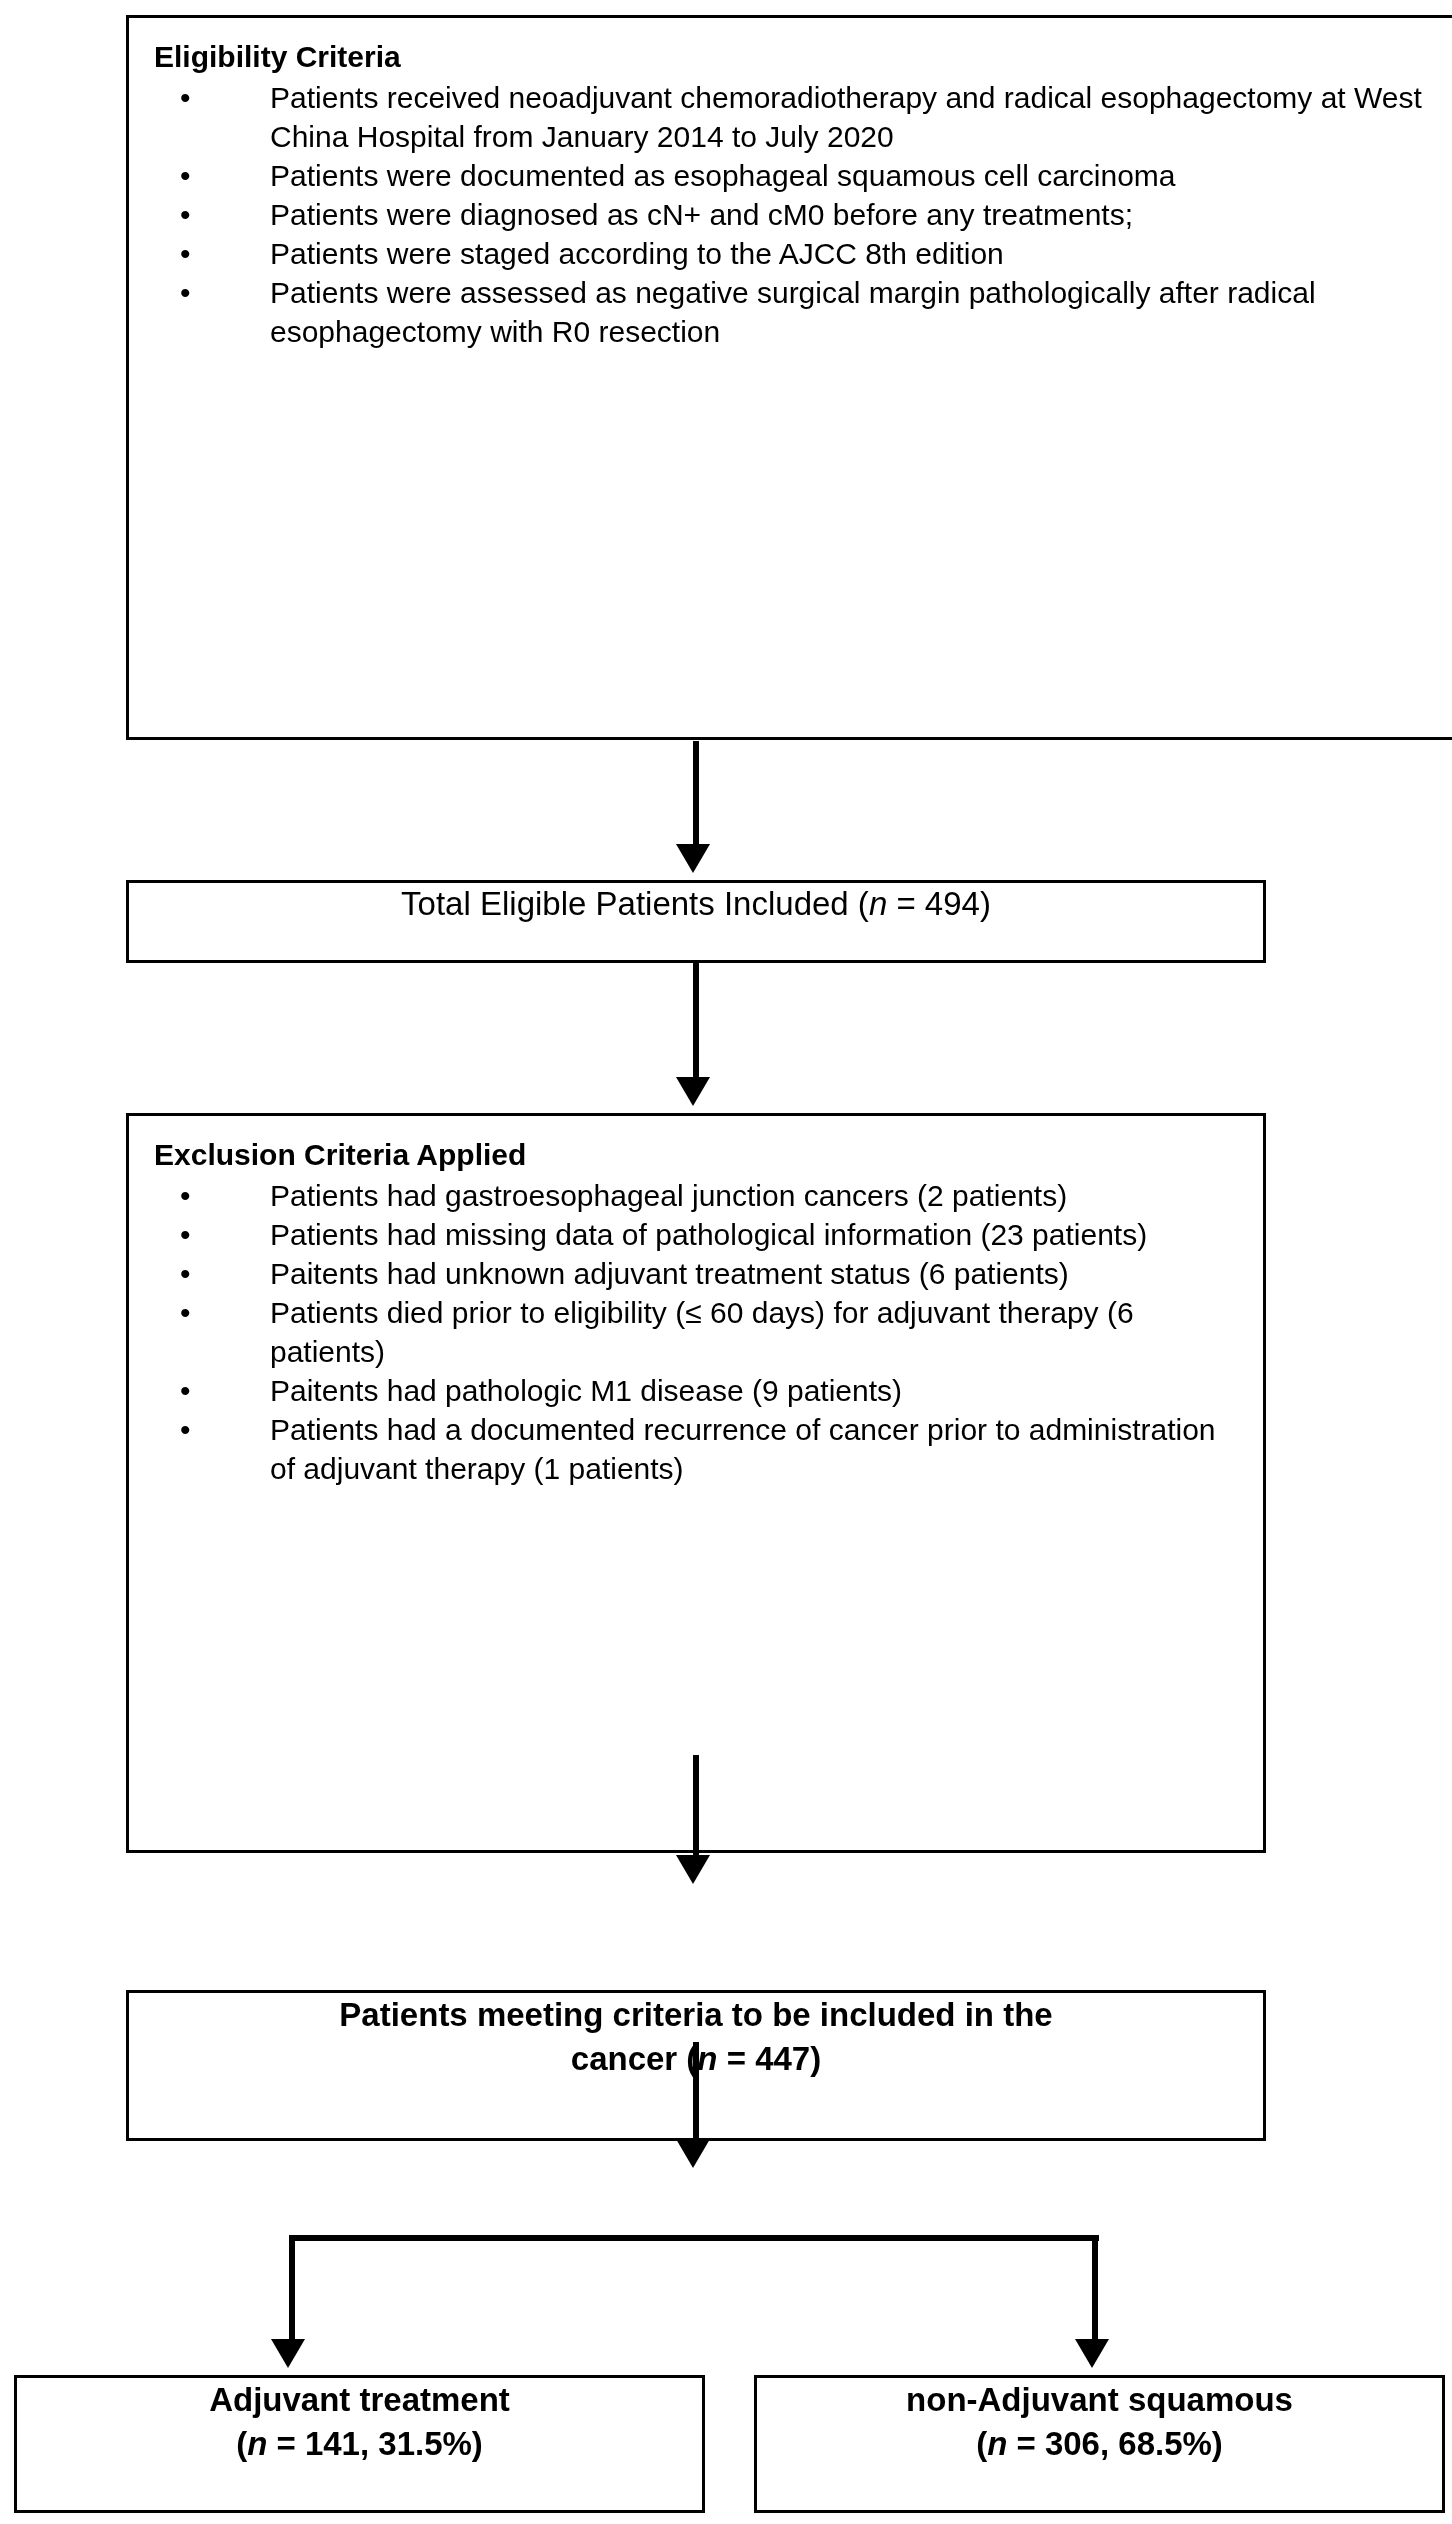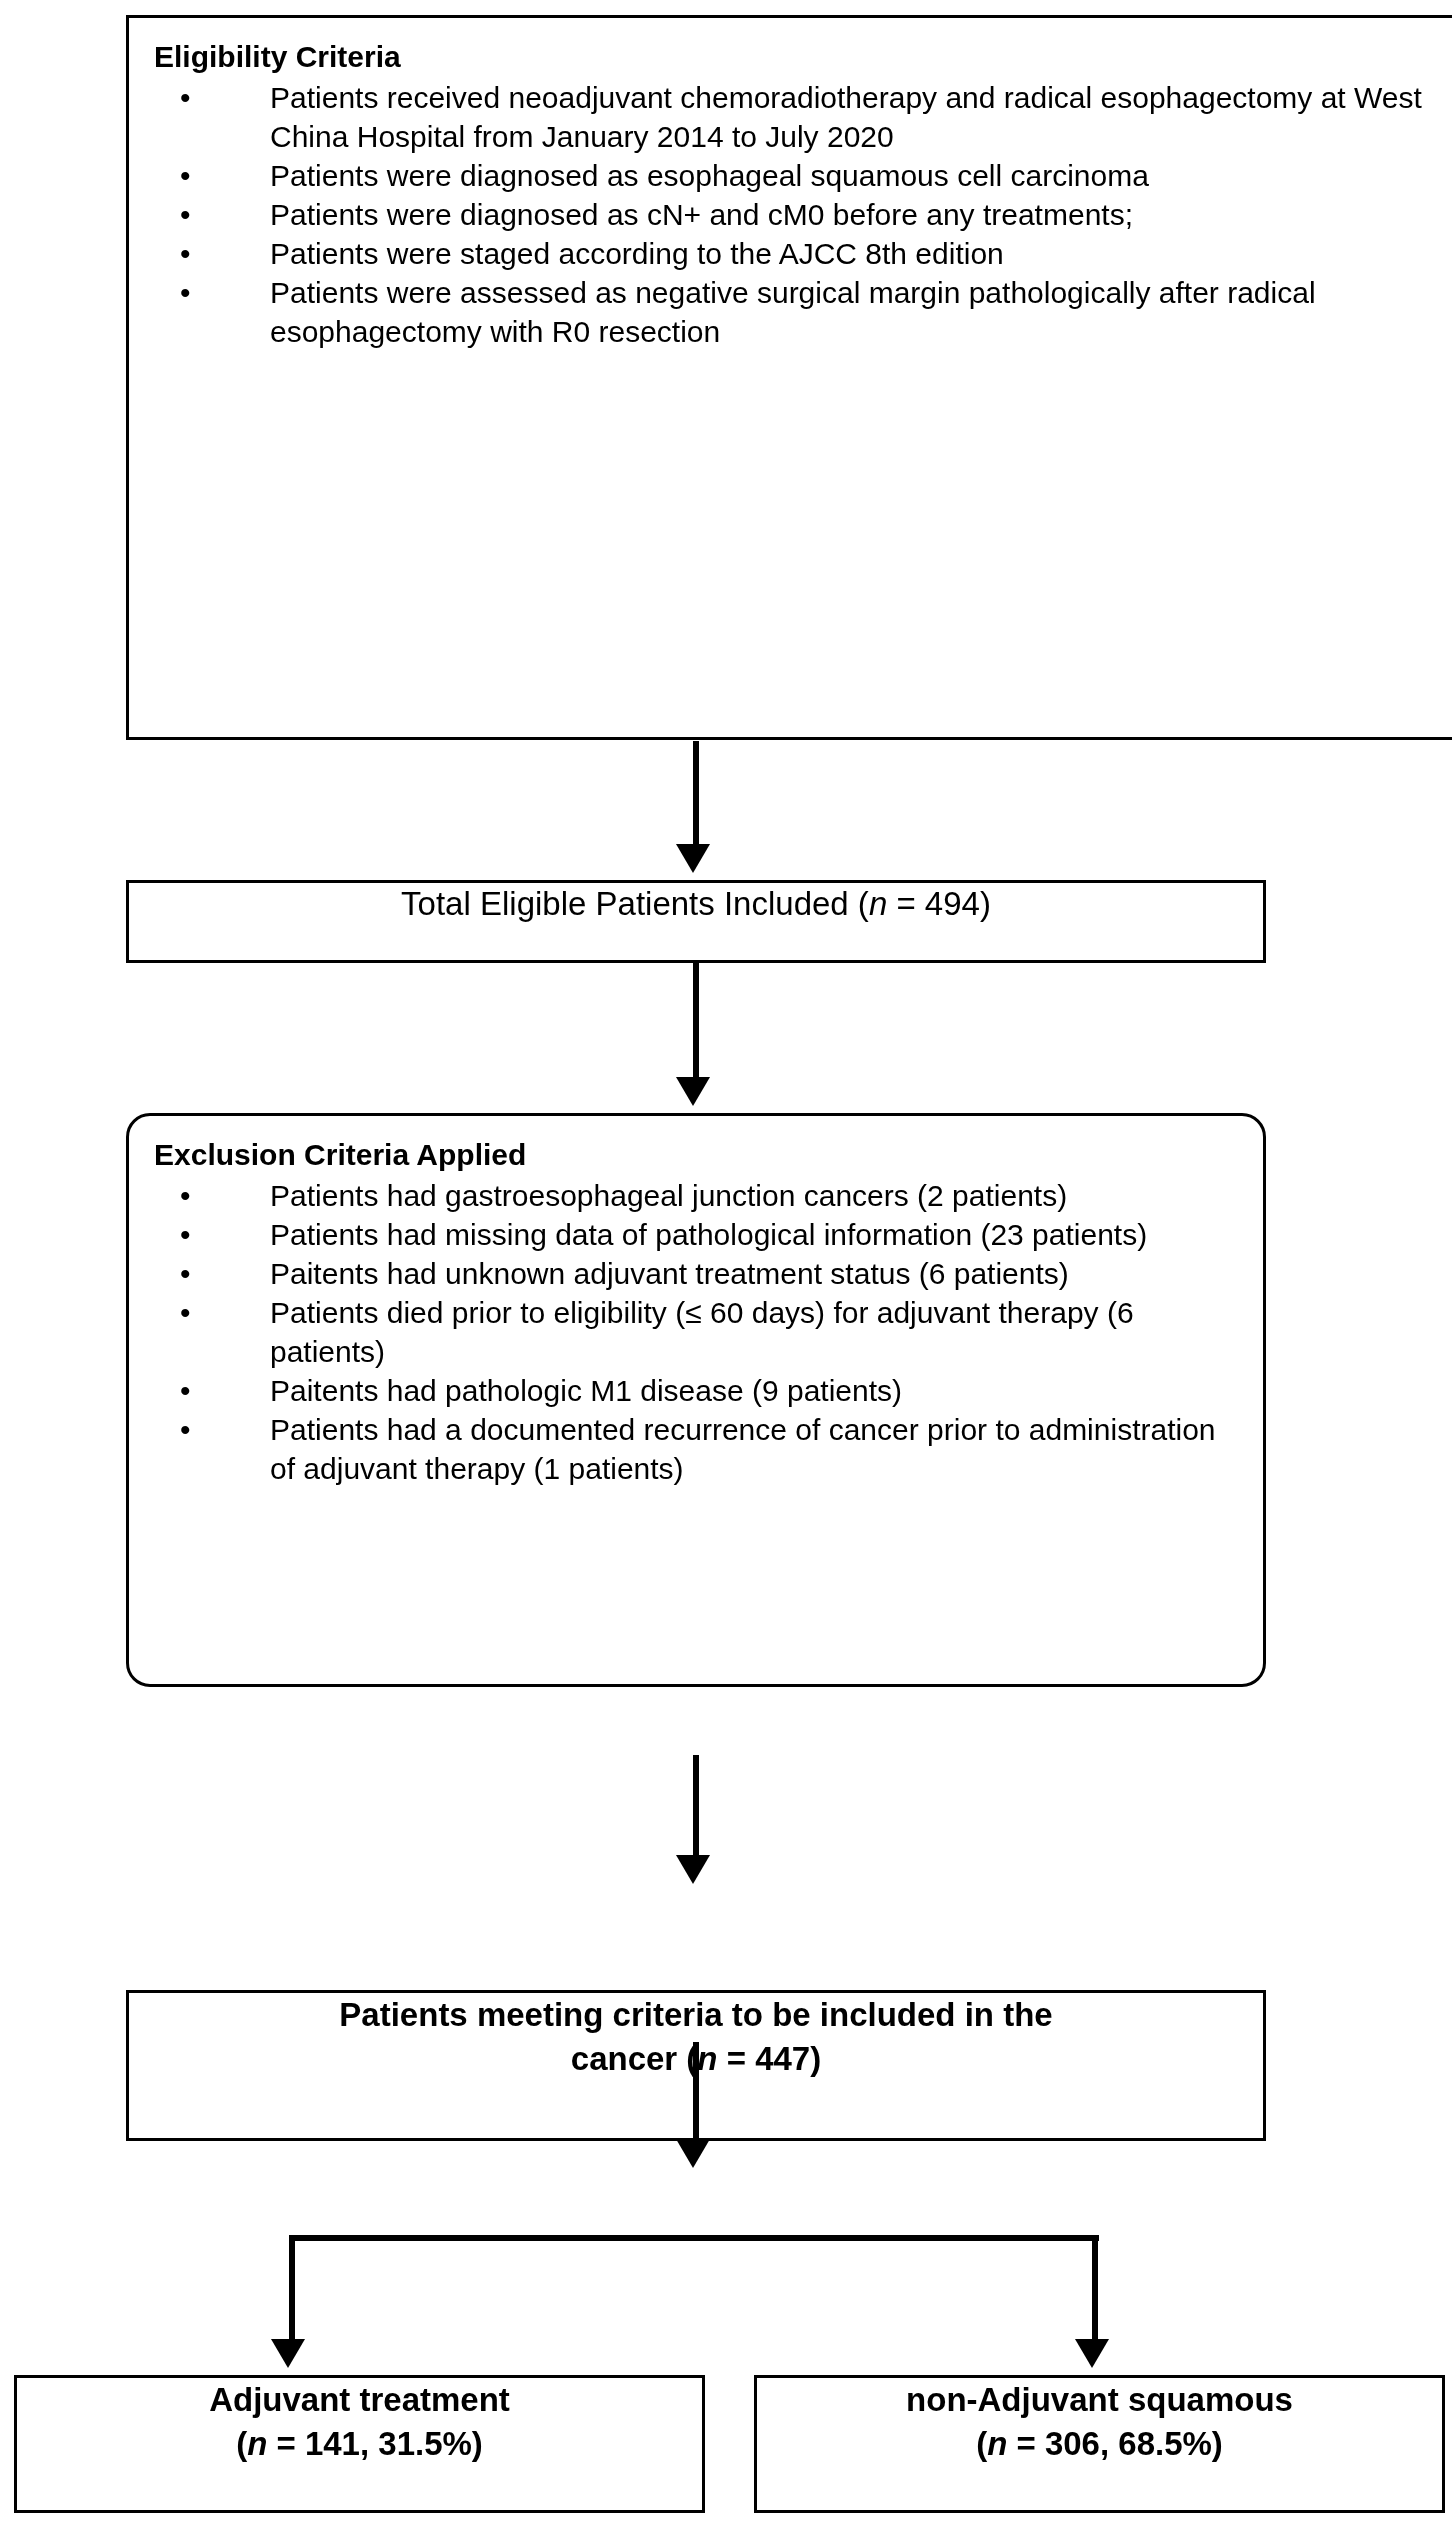--- a/index.html
+++ b/index.html
@@ -106,21 +106,21 @@
 
   <div class="box" style="left:126px; top:15px; width:1368px; height:725px; padding:19.3px 25px 0 25px;">
     <div class="box-title">Eligibility Criteria</div>
     <ul class="bullets">
       <li>
         <span class="dot">•</span>
         <span>Patients received neoadjuvant chemoradiotherapy and radical esophagectomy at West China Hospital from January 2014 to July 2020</span>
       </li>
       <li>
         <span class="dot">•</span>
-        <span>Patients were diagnosed as esophageal squamous cell carcinoma</span>
+        <span>Patients were documented as esophageal squamous cell carcinoma</span>
       </li>
       <li>
         <span class="dot">•</span>
         <span>Patients were diagnosed as cN+ and cM0 before any treatments;</span>
       </li>
       <li>
         <span class="dot">•</span>
         <span>Patients were staged according to the AJCC 8th edition</span>
       </li>
       <li>
@@ -133,21 +133,21 @@
   <div class="vline" style="left:693px; top:741px; height:111px;"></div>
   <div class="arrowhead" style="left:676px; top:844px;"></div>
 
   <div class="box box-center" style="left:126px; top:880px; width:1140px; height:83px;">
     <div class="line-reg"><span>Total Eligible Patients Included (</span><span class="ital">n</span><span> = 494)</span></div>
   </div>
 
   <div class="vline" style="left:693px; top:963px; height:114px;"></div>
   <div class="arrowhead" style="left:676px; top:1077px;"></div>
 
-  <div class="box" style="left:126px; top:1113px; width:1140px; height:574px; padding:19.3px 25px 0 25px;border-radius:24px;">
+  <div class="box" style="left:126px; top:1113px; width:1140px; height:740px; padding:19.3px 25px 0 25px;">
     <div class="box-title">Exclusion Criteria Applied</div>
     <ul class="bullets">
       <li>
         <span class="dot">•</span>
         <span>Patients had gastroesophageal junction cancers (2 patients)</span>
       </li>
       <li>
         <span class="dot">•</span>
         <span>Patients had missing data of pathological information (23 patients)</span>
       </li>

